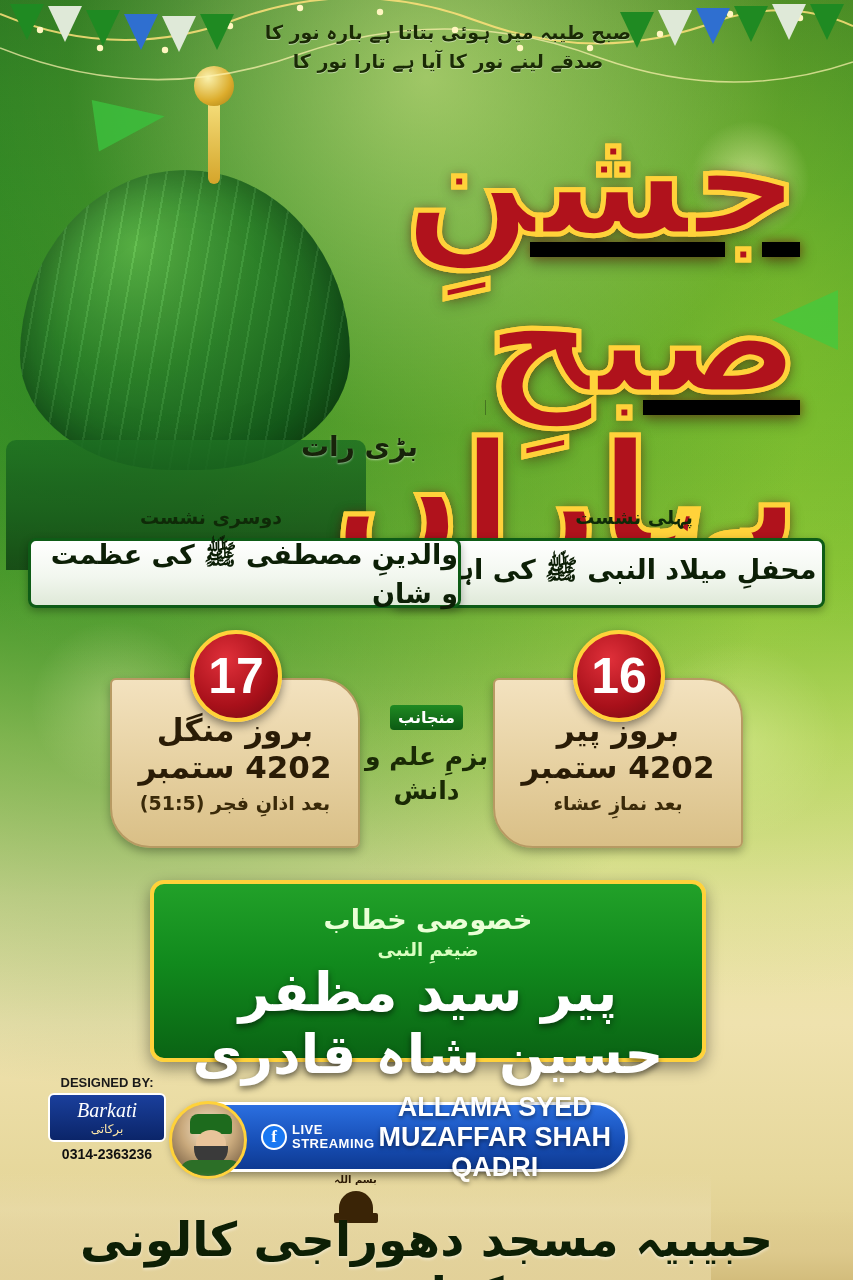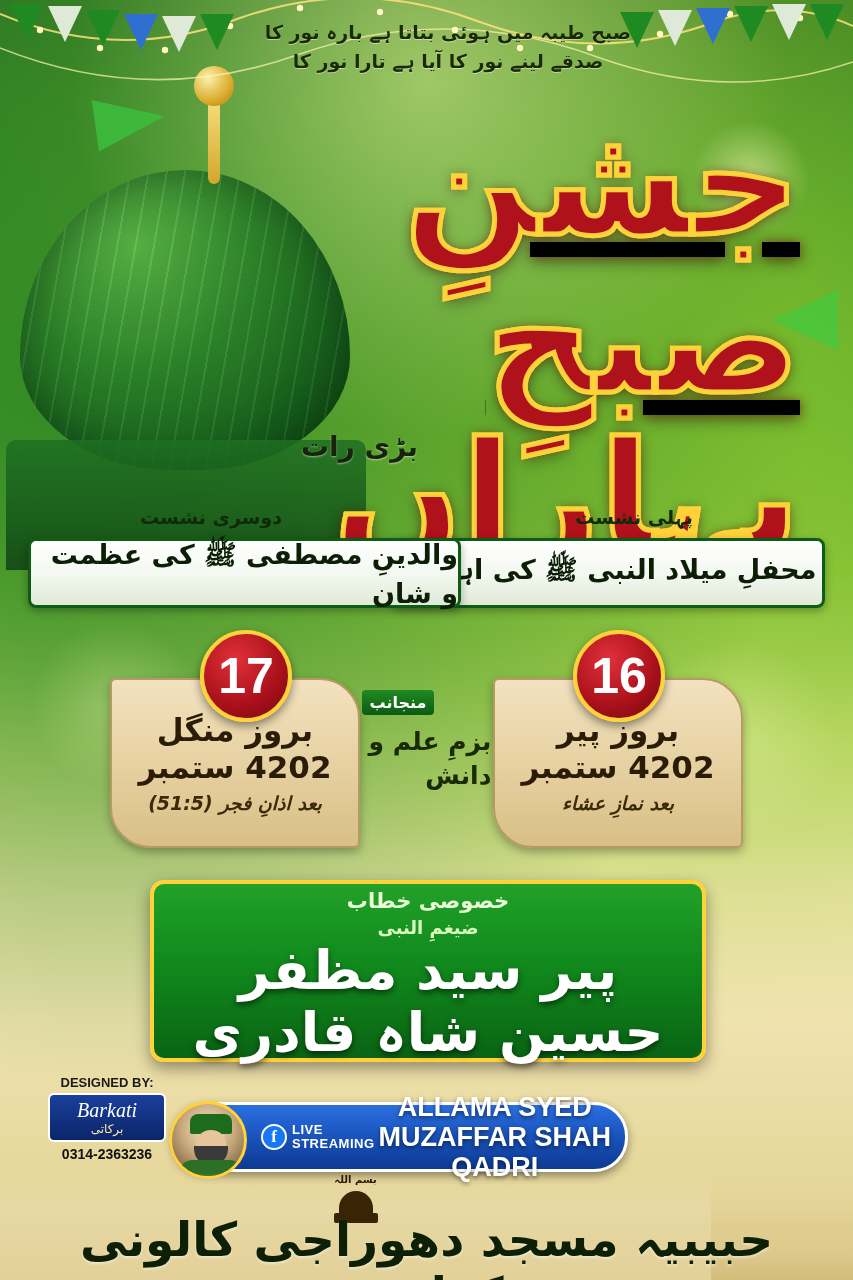--- a/index.html
+++ b/index.html
@@ -118,51 +118,51 @@
     box-shadow:0 4px 10px rgba(0,0,0,0.3);
   }
   .scroll-r { right:110px; }
   .scroll-l { left:110px; }
   .scroll-text {
     position:absolute; inset:14px;
     display:flex; flex-direction:column; justify-content:center;
     text-align:center;
   }
   .scroll-date { font-size:31px; font-weight:bold; color:#2a1c06; line-height:1.2; }
-  .scroll-note { font-size:19px; font-weight:bold; color:#3a2a09; margin-top:6px;font-style:italic; }
+  .scroll-note { font-size:19px; font-weight:bold; color:#3a2a09; margin-top:6px; }
   .daybadge {
     position:absolute; top:0; width:92px; height:92px; border-radius:50%;
     background:radial-gradient(circle at 38% 30%, #e0303a 0%, #a8101a 60%, #700a12 100%);
     border:4px solid #ffd23a;
     color:#fff; font-size:50px; font-weight:bold;
     display:flex; align-items:center; justify-content:center;
     box-shadow:0 4px 10px rgba(0,0,0,0.45);
   }
   .badge-r { right:188px; }
-  .badge-l { left:200px; }
+  .badge-l { left:190px; }
   .mid-tag {
-    position:absolute; left:50%; top:60px; transform:translateX(-50%);
-    width:130px; 
+    position:absolute; left:50%; top:75px; transform:translateX(-50%);
+    width:130px; text-align:center;
   }
   .mid-ribbon {
     background:linear-gradient(180deg,#1f8a22,#0c5a13);
     color:#fff; font-size:16px; font-weight:bold;
     padding:3px 8px; border-radius:4px; display:inline-block;
   }
   .mid-lines { margin-top:10px; font-size:25px; font-weight:bold; color:#1a2a05; line-height:1.35; }
   
   .speaker-panel {
     position:absolute; top:880px; left:150px; width:556px; height:182px;
     background:linear-gradient(180deg,#22a129 0%,#118a1d 45%,#0a6414 100%);
     border:4px solid #ffd23a;
     border-radius:14px;
     box-shadow:0 6px 16px rgba(0,0,0,0.4);
     text-align:center;
   }
-  .sp-cap { margin-top:5px; font-size:21px; font-weight:bold; color:#eaffd6; }
+  .sp-cap { margin-top:20px; font-size:27px; font-weight:bold; color:#eaffd6; }
   .sp-sub { font-size:18px; font-weight:bold; color:#d9ffc0; margin-top:4px; }
   .sp-name {
     font-size:54px; font-weight:bold; color:#ffffff;
     text-shadow:0 3px 6px rgba(0,0,0,0.55);
     margin-top:2px; line-height:1.15;
   }
   
   .designer {
     position:absolute; left:48px; top:1075px; width:118px; text-align:center;
   }

